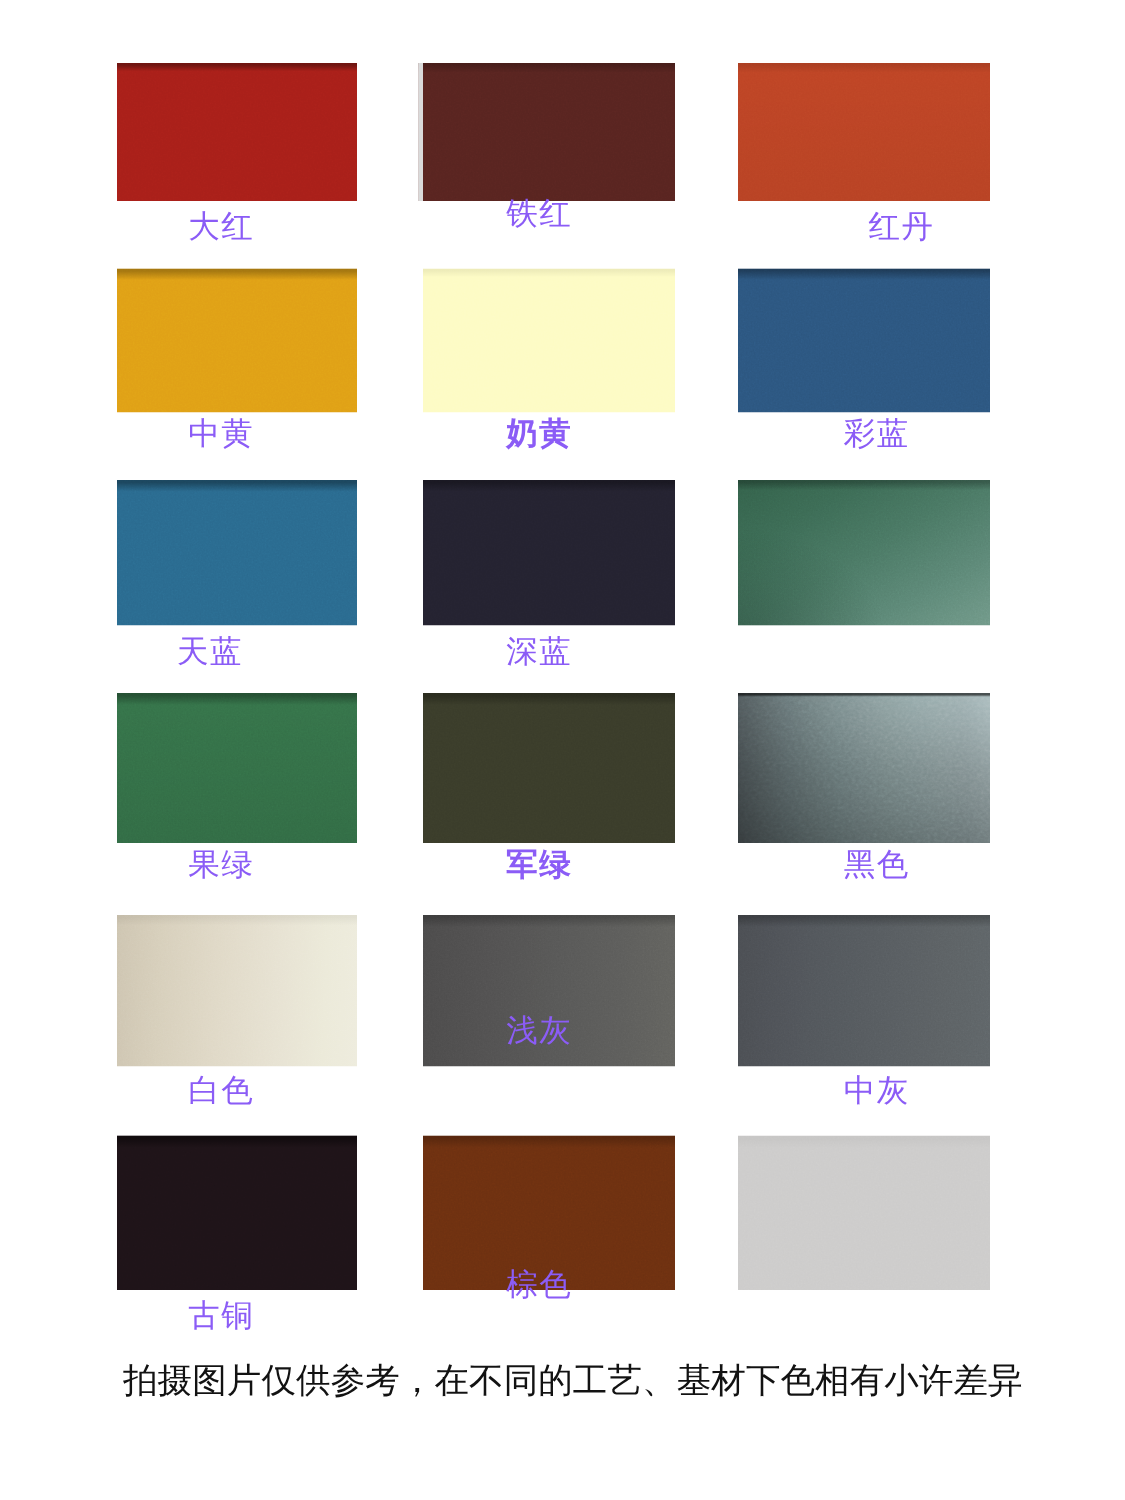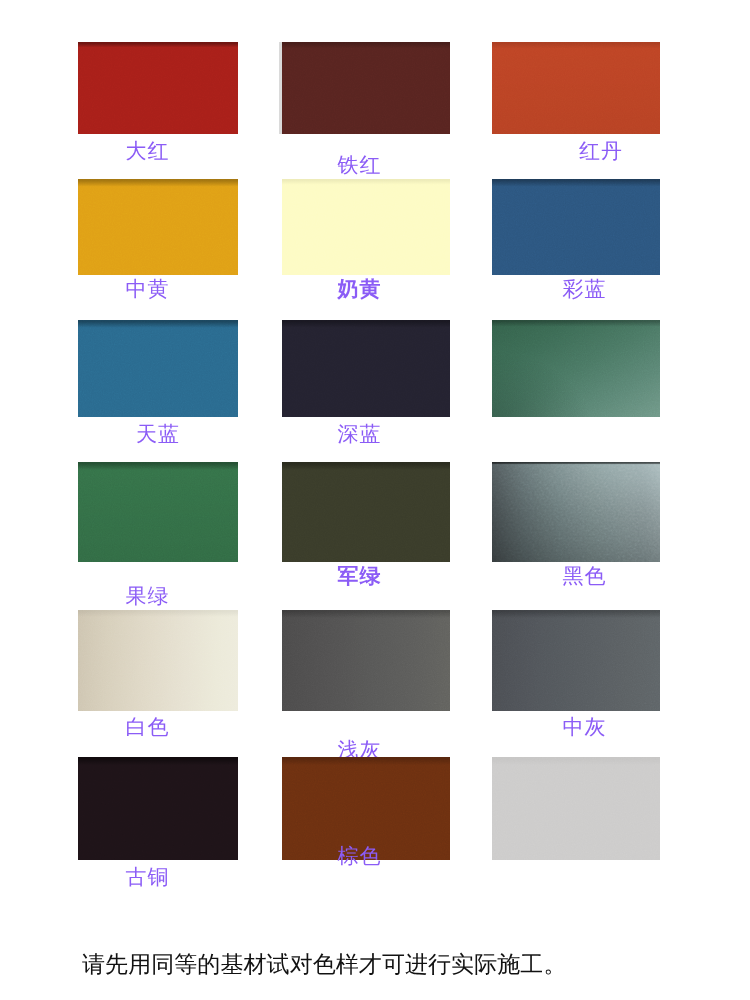--- a/index.html
+++ b/index.html
@@ -49,21 +49,21 @@
     <div class="cell" style="left: 278.6px; top: 41.5px; width: 171px; height: 92.3px;">
       <div class="layer" style="background: rgb(88, 36, 32);"></div>
       <div class="layer grain">
         <svg preserveAspectRatio="none">
           <rect width="100%" height="100%" filter="url(#paintGrain)"></rect>
         </svg>
       </div>
       <div class="layer" style="background: linear-gradient(rgba(0, 0, 0, 0.2) 0px, rgba(0, 0, 0, 0.2) 1.5%, rgba(0, 0, 0, 0) 7%, rgba(0, 0, 0, 0) 100%);"></div>
       <div class="edge" style="width: 3.6px; background: rgb(218, 218, 218);"></div>
     </div>
-    <div class="cap" style="left: 337.5px; top: 156px; font-family: Liberation Mono, monospace;">铁红</div>
+    <div class="cap" style="left: 337.5px; top: 132px;">铁红</div>
     <div class="cell" style="left: 492px; top: 41.5px; width: 167.9px; height: 92.3px;">
       <div class="layer" style="background: rgb(190, 68, 37);"></div>
       <div class="layer grain">
         <svg preserveAspectRatio="none">
           <rect width="100%" height="100%" filter="url(#paintGrain)"></rect>
         </svg>
       </div>
       <div class="layer" style="background: linear-gradient(rgba(0, 0, 0, 0.1) 0px, rgba(0, 0, 0, 0.1) 1.5%, rgba(0, 0, 0, 0) 7%, rgba(0, 0, 0, 0.03) 100%);"></div>
     </div>
     <div class="cap" style="left: 579px; top: 140.8px;">红丹</div>
@@ -99,21 +99,21 @@
     <div class="cap" style="left: 562.5px; top: 279.3px;">彩蓝</div>
     <div class="cell" style="left: 78px; top: 320px; width: 159.7px; height: 96.5px;">
       <div class="layer" style="background: rgb(42, 106, 143);"></div>
       <div class="layer grain">
         <svg preserveAspectRatio="none">
           <rect width="100%" height="100%" filter="url(#paintGrain)"></rect>
         </svg>
       </div>
       <div class="layer" style="background: linear-gradient(rgba(0, 0, 0, 0.34) 0px, rgba(0, 0, 0, 0.34) 1.8%, rgba(0, 0, 0, 0) 8%, rgba(0, 0, 0, 0) 100%);"></div>
     </div>
-    <div class="cap" style="left: 136px; top: 423.6px;">天蓝</div>
+    <div class="cap" style="left: 118px; top: 423.6px;">天蓝</div>
     <div class="cell" style="left: 282px; top: 320px; width: 167.6px; height: 96.5px;">
       <div class="layer" style="background: rgb(36, 34, 48);"></div>
       <div class="layer grain">
         <svg preserveAspectRatio="none">
           <rect width="100%" height="100%" filter="url(#paintGrain)"></rect>
         </svg>
       </div>
       <div class="layer" style="background: linear-gradient(rgba(0, 0, 0, 0.3) 0px, rgba(0, 0, 0, 0.3) 1.8%, rgba(0, 0, 0, 0) 8%, rgba(0, 0, 0, 0) 100%);"></div>
     </div>
     <div class="cap" style="left: 337.5px; top: 423.6px;">深蓝</div>
@@ -129,21 +129,21 @@
     <div class="cap" style="left: 562.5px; top: 447px; margin-top: 32px;">翠绿</div>
     <div class="cell" style="left: 78px; top: 462.4px; width: 159.7px; height: 100.1px;">
       <div class="layer" style="background: rgb(53, 114, 73);"></div>
       <div class="layer grain">
         <svg preserveAspectRatio="none">
           <rect width="100%" height="100%" filter="url(#paintGrain)"></rect>
         </svg>
       </div>
       <div class="layer" style="background: linear-gradient(rgba(0, 0, 0, 0.3) 0px, rgba(0, 0, 0, 0.3) 1.6%, rgba(0, 0, 0, 0) 8%, rgba(0, 0, 0, 0.06) 100%);"></div>
     </div>
-    <div class="cap" style="left: 125.5px; top: 566px; margin-top: 20px;">果绿</div>
+    <div class="cap" style="left: 125.5px; top: 566px;">果绿</div>
     <div class="cell" style="left: 282px; top: 462.4px; width: 167.6px; height: 100.1px;">
       <div class="layer" style="background: rgb(58, 60, 42);"></div>
       <div class="layer grain">
         <svg preserveAspectRatio="none">
           <rect width="100%" height="100%" filter="url(#paintGrain)"></rect>
         </svg>
       </div>
       <div class="layer" style="background: linear-gradient(rgba(0, 0, 0, 0.28) 0px, rgba(0, 0, 0, 0.28) 1.8%, rgba(0, 0, 0, 0) 8%, rgba(0, 0, 0, 0) 100%);"></div>
     </div>
     <div class="cap" style="left: 337.5px; top: 566px; font-weight: bold;">军绿</div>
@@ -169,21 +169,21 @@
     <div class="cap" style="left: 125.5px; top: 717.1px;">白色</div>
     <div class="cell" style="left: 282px; top: 610px; width: 167.6px; height: 100.5px;">
       <div class="layer" style="background: linear-gradient(92deg, rgb(76, 75, 75) 0%, rgb(82, 81, 81) 26%, rgb(88, 88, 87) 54%, rgb(93, 93, 91) 78%, rgb(99, 99, 95) 100%);"></div>
       <div class="layer grain">
         <svg preserveAspectRatio="none">
           <rect width="100%" height="100%" filter="url(#paintGrain)"></rect>
         </svg>
       </div>
       <div class="layer" style="background: linear-gradient(rgba(0, 0, 0, 0.2) 0px, rgba(0, 0, 0, 0.2) 1.6%, rgba(0, 0, 0, 0) 8%, rgba(0, 0, 0, 0) 100%);"></div>
     </div>
-    <div class="cap" style="left: 337.5px; top: 740px;">浅灰</div>
+    <div class="cap" style="left: 337.5px; top: 677px;">浅灰</div>
     <div class="cell" style="left: 492px; top: 610px; width: 167.9px; height: 100.5px;">
       <div class="layer" style="background: linear-gradient(93deg, rgb(75, 78, 83) 0%, rgb(82, 86, 91) 28%, rgb(87, 92, 96) 56%, rgb(92, 97, 100) 80%, rgb(95, 101, 104) 100%);"></div>
       <div class="layer grain">
         <svg preserveAspectRatio="none">
           <rect width="100%" height="100%" filter="url(#paintGrain)"></rect>
         </svg>
       </div>
       <div class="layer" style="background: linear-gradient(rgba(0, 0, 0, 0.22) 0px, rgba(0, 0, 0, 0.22) 1.6%, rgba(0, 0, 0, 0) 8%, rgba(0, 0, 0, 0) 100%);"></div>
     </div>
     <div class="cap" style="left: 562.5px; top: 717.1px;">中灰</div>
@@ -209,14 +209,14 @@
     <div class="cap" style="left: 337.5px; top: 846px;">棕色</div>
     <div class="cell" style="left: 492px; top: 757.4px; width: 167.9px; height: 103.1px;">
       <div class="layer" style="background: rgb(205, 204, 203);"></div>
       <div class="layer grain">
         <svg preserveAspectRatio="none">
           <rect width="100%" height="100%" filter="url(#paintGrain)"></rect>
         </svg>
       </div>
       <div class="layer" style="background: linear-gradient(rgba(0, 0, 0, 0.03) 0px, rgba(0, 0, 0, 0.03) 2%, rgba(0, 0, 0, 0) 8%);"></div>
     </div>
-    <div class="note-line" style="left: 82px; top: 953.3px;">请先用同等的基材试对色样才可进行实际施工。</div>
+    <div class="note-line" style="left: 82px; top: 908.8px;">拍摄图片仅供参考，在不同的工艺、基材下色相有小许差异</div>
   </div>
 
 </body></html>

